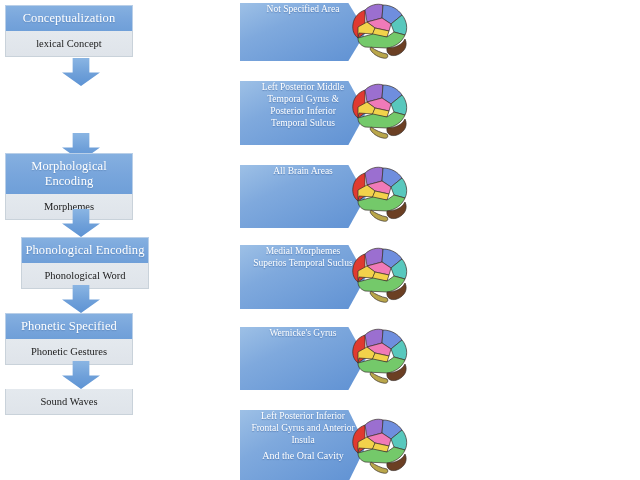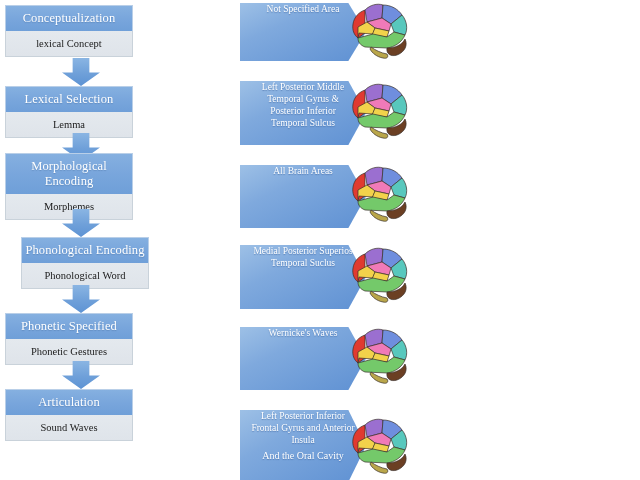--- a/index.html
+++ b/index.html
@@ -108,24 +108,20 @@
 
 <div id="canvas">
 
   <div class="stage" style="top:5px;">
     <div class="stage-header">Conceptualization</div>
     <div class="stage-body">lexical Concept</div>
   </div>
 
   <div class="down-arrow" style="top:58px; left:62px;"></div>
 
-  <div class="stage" style="top:86px;">
-    <div class="stage-header">Lexical Selection</div>
-    <div class="stage-body">Lemma</div>
-  </div>
 
   <div class="down-arrow" style="top:133px; left:62px;"></div>
 
   <div class="stage" style="top:153px;">
     <div class="stage-header">Morphological Encoding</div>
     <div class="stage-body">Morphemes</div>
   </div>
 
   <div class="down-arrow" style="top:209px; left:62px;"></div>
 
@@ -137,21 +133,20 @@
   <div class="down-arrow" style="top:285px; left:62px;"></div>
 
   <div class="stage" style="top:313px;">
     <div class="stage-header">Phonetic Specified</div>
     <div class="stage-body">Phonetic Gestures</div>
   </div>
 
   <div class="down-arrow" style="top:361px; left:62px;"></div>
 
   <div class="stage" style="top:389px;">
-    <div class="stage-header">Articulation</div>
     <div class="stage-body">Sound Waves</div>
   </div>
 
   <div class="banner" style="top:3px; height:58px;">
     <div class="banner-text">Not Specified Area</div>
   </div>
   <div class="brain" style="top:0px; left:345px;">
     <svg viewBox="0 0 68 62" width="68" height="62" aria-hidden="true">
       <g stroke="#3a2f2a" stroke-width="0.7" stroke-linejoin="round">
         <path d="M20 10 C14 12 9 17 8 24 C7 30 9 35 13 38 L20 33 Z" fill="#e03a30"></path>
@@ -202,41 +197,41 @@
         <path d="M22 22 L30 28 L28 34 L14 33 L13 38 L13 27 Z" fill="#f2d24b"></path>
         <path d="M30 28 L44 31 L42 37 L27 35 Z" fill="#f2d24b"></path>
         <path d="M13 38 L28 34 L42 37 L49 32 L60 35 C57 42 50 47 42 48 L20 47 C15 45 13 42 13 38 Z" fill="#74c96a"></path>
         <path d="M42 48 C50 48 57 45 60 39 C63 45 60 52 52 55 C46 57 41 54 42 48 Z" fill="#6b3f23"></path>
         <path d="M26 47 C30 50 36 53 42 54 C44 57 42 59 38 58 C32 57 27 53 25 49 Z" fill="#b9a64a"></path>
       </g>
     </svg>
   </div>
 
   <div class="banner" style="top:245px; height:64px;">
-    <div class="banner-text">Medial Posterior Superios Temporal Suclus</div>
+    <div class="banner-text">Medial Morphemes Superios Temporal Suclus</div>
   </div>
   <div class="brain" style="top:244px; left:345px;">
     <svg viewBox="0 0 68 62" width="68" height="62" aria-hidden="true">
       <g stroke="#3a2f2a" stroke-width="0.7" stroke-linejoin="round">
         <path d="M20 10 C14 12 9 17 8 24 C7 30 9 35 13 38 L20 33 Z" fill="#e03a30"></path>
         <path d="M20 10 C25 5 32 3 38 5 L37 18 L22 22 Z" fill="#9b6fd0"></path>
         <path d="M38 5 C46 5 53 9 57 15 L46 24 L37 18 Z" fill="#6f8ede"></path>
         <path d="M57 15 C62 21 63 29 60 35 L49 32 L46 24 Z" fill="#58c8bd"></path>
         <path d="M37 18 L46 24 L44 31 L30 28 L22 22 Z" fill="#f07ab8"></path>
         <path d="M22 22 L30 28 L28 34 L14 33 L13 38 L13 27 Z" fill="#f2d24b"></path>
         <path d="M30 28 L44 31 L42 37 L27 35 Z" fill="#f2d24b"></path>
         <path d="M13 38 L28 34 L42 37 L49 32 L60 35 C57 42 50 47 42 48 L20 47 C15 45 13 42 13 38 Z" fill="#74c96a"></path>
         <path d="M42 48 C50 48 57 45 60 39 C63 45 60 52 52 55 C46 57 41 54 42 48 Z" fill="#6b3f23"></path>
         <path d="M26 47 C30 50 36 53 42 54 C44 57 42 59 38 58 C32 57 27 53 25 49 Z" fill="#b9a64a"></path>
       </g>
     </svg>
   </div>
 
   <div class="banner" style="top:327px; height:63px;">
-    <div class="banner-text">Wernicke's Waves</div>
+    <div class="banner-text">Wernicke's Gyrus</div>
   </div>
   <div class="brain" style="top:325px; left:345px;">
     <svg viewBox="0 0 68 62" width="68" height="62" aria-hidden="true">
       <g stroke="#3a2f2a" stroke-width="0.7" stroke-linejoin="round">
         <path d="M20 10 C14 12 9 17 8 24 C7 30 9 35 13 38 L20 33 Z" fill="#e03a30"></path>
         <path d="M20 10 C25 5 32 3 38 5 L37 18 L22 22 Z" fill="#9b6fd0"></path>
         <path d="M38 5 C46 5 53 9 57 15 L46 24 L37 18 Z" fill="#6f8ede"></path>
         <path d="M57 15 C62 21 63 29 60 35 L49 32 L46 24 Z" fill="#58c8bd"></path>
         <path d="M37 18 L46 24 L44 31 L30 28 L22 22 Z" fill="#f07ab8"></path>
         <path d="M22 22 L30 28 L28 34 L14 33 L13 38 L13 27 Z" fill="#f2d24b"></path>

